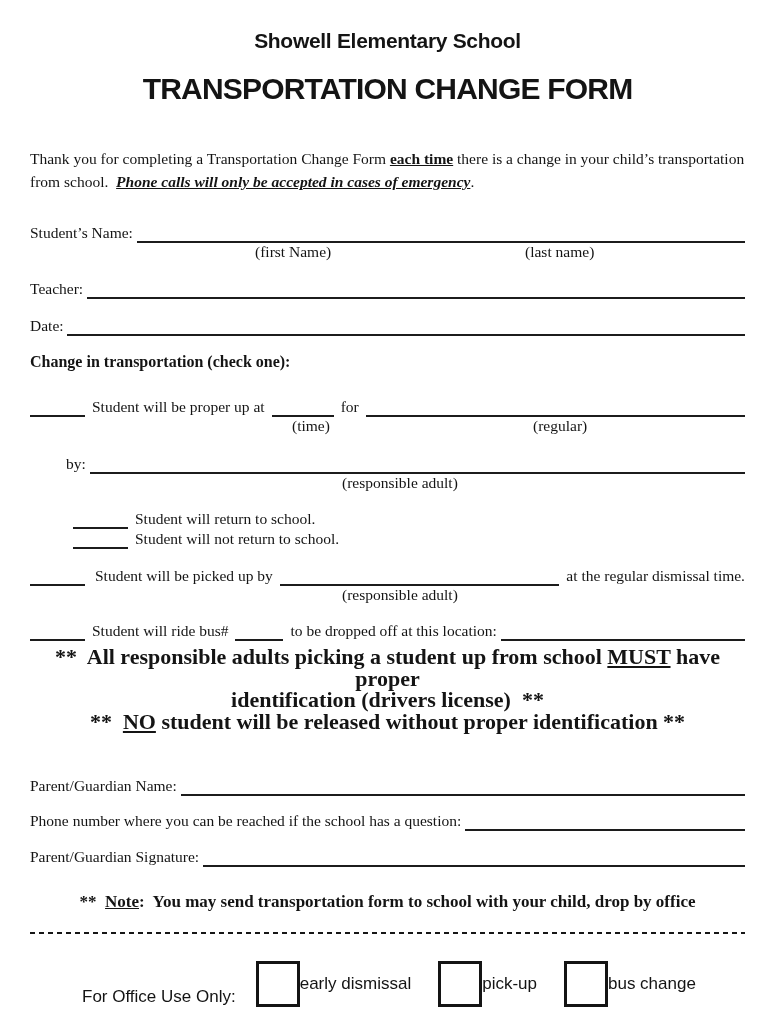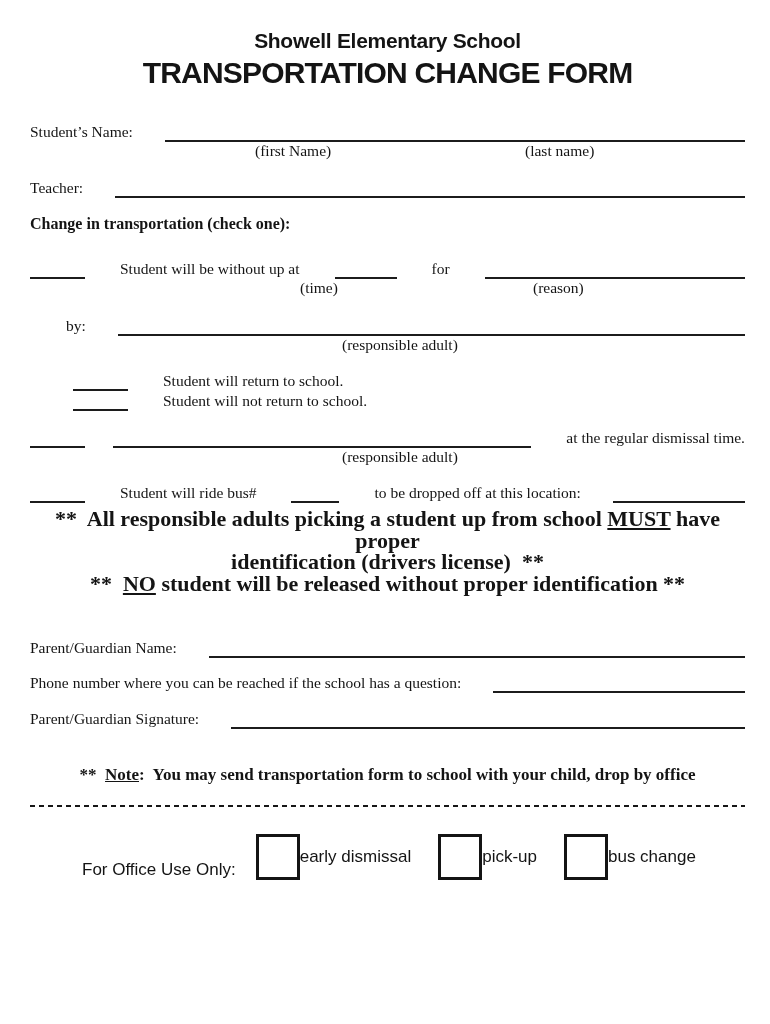--- a/index.html
+++ b/index.html
@@ -5,87 +5,92 @@
   html,body{margin:0;padding:0;background:#fff;}
   body{
     width:770px;height:1024px;
     font-family:"Liberation Serif", serif;
     color:#141414;
     -webkit-font-smoothing:antialiased;
   }
   .page{width:770px;height:1024px;box-sizing:border-box;padding:28px 25px 0 30px;overflow:hidden;}
   .hdr{text-align:center;}
   .school{font-family:"Liberation Sans", sans-serif;font-weight:bold;font-size:21px;line-height:26px;letter-spacing:-0.3px;}
-  .title{font-family:"Liberation Sans", sans-serif;font-weight:bold;font-size:30px;line-height:38px;letter-spacing:-0.8px;}
+  .title{font-family:"Liberation Sans", sans-serif;font-weight:bold;font-size:30px;line-height:38px;letter-spacing:-0.8px;margin-top:16px;}
   .para{font-size:15.5px;line-height:23px;margin:39px 0 0 0;white-space:pre-wrap;}
   .bu{font-weight:bold;text-decoration:underline;}
   .biu{font-weight:bold;font-style:italic;text-decoration:underline;}
-  .row{display:flex;align-items:flex-end;font-size:15.5px;line-height:20px;gap:28px;}
+  .row{display:flex;align-items:flex-end;font-size:15.5px;line-height:20px;}
   .lbl{white-space:pre;}
   .blank{border-bottom:2px solid #1c1c1c;height:18px;display:inline-block;}
   .grow{flex:1 1 auto;}
   .w55{width:55px;flex:0 0 auto;}
   .w48{width:48px;flex:0 0 auto;}
   .w62{width:62px;flex:0 0 auto;}
   .gapL{margin-left:7px;}
   .gapR{margin-right:7px;}
   .hintrow{position:relative;height:19px;font-size:15.5px;}
   .hint{position:absolute;top:0;white-space:pre;}
   .heading{font-size:16px;font-weight:bold;margin-top:17px;}
   .notice{font-size:22px;font-weight:bold;text-align:center;line-height:21.5px;margin-top:5px;white-space:pre-wrap;}
   .u{text-decoration:underline;}
-  .note{font-size:17px;font-weight:bold;text-align:center;line-height:23px;margin-top:34px;white-space:pre-wrap;}
+  .note{font-size:17px;font-weight:bold;text-align:center;line-height:23px;margin-top:23px;white-space:pre-wrap;}
   .dashes{height:2px;margin-top:19px;
     background:repeating-linear-gradient(to right,#161616 0 5px,transparent 5px 9px);}
   .office{display:flex;align-items:flex-end;margin-top:27px;margin-left:52px;
     font-family:"Liberation Sans", sans-serif;font-size:17px;}
   .cb{width:38px;height:40px;border:3px solid #141414;background:#fff;flex:0 0 auto;}
   .office .opt{display:flex;align-items:center;}
   .office .optlbl{white-space:pre;}
   .sep27{width:27px;flex:0 0 auto;}
   .sep20{width:20px;flex:0 0 auto;}
 </style>
 </head>
 <body>
 
 <div class="page">
 
   <div class="hdr">
     <div class="school">Showell Elementary School</div>
     <div class="title">TRANSPORTATION CHANGE FORM</div>
   </div>
 
+  <p class="para"><span>Thank you for completing a Transportation Change Form </span><span class="bu">each time</span><span> there is a change in your child’s transportation from school.  </span><span class="biu">Phone calls will only be accepted in cases of emergency</span><span>.</span></p>
 
   <div class="row" style="margin-top:30px">
     <span class="lbl">Student’s Name: </span>
     <span class="blank grow"></span>
   </div>
   <div class="hintrow">
     <span class="hint" style="left:225px">(first Name)</span>
     <span class="hint" style="left:495px">(last name)</span>
   </div>
 
   <div class="row" style="margin-top:17px">
     <span class="lbl">Teacher: </span>
     <span class="blank grow"></span>
   </div>
 
+  <div class="row" style="margin-top:17px">
+    <span class="lbl">Date: </span>
+    <span class="blank grow"></span>
+  </div>
 
   <div class="heading">Change in transportation (check one):</div>
 
   <div class="row" style="margin-top:26px">
     <span class="blank w55"></span>
-    <span class="lbl gapL gapR">Student will be without up at</span>
+    <span class="lbl gapL gapR">Student will be proper up at</span>
     <span class="blank w62"></span>
     <span class="lbl gapL gapR">for</span>
     <span class="blank grow"></span>
   </div>
   <div class="hintrow">
-    <span class="hint" style="left:270px">(time)</span>
-    <span class="hint" style="left:503px">(reason)</span>
+    <span class="hint" style="left:262px">(time)</span>
+    <span class="hint" style="left:503px">(regular)</span>
   </div>
 
   <div class="row" style="margin-top:18px;margin-left:36px">
     <span class="lbl">by: </span>
     <span class="blank grow"></span>
   </div>
   <div class="hintrow">
     <span class="hint" style="left:312px">(responsible adult)</span>
   </div>
 
@@ -93,20 +98,21 @@
     <span class="blank w55"></span>
     <span class="lbl gapL">Student will return to school.</span>
   </div>
   <div class="row" style="margin-top:0px;margin-left:43px">
     <span class="blank w55"></span>
     <span class="lbl gapL">Student will not return to school.</span>
   </div>
 
   <div class="row" style="margin-top:17px">
     <span class="blank w55"></span>
+    <span class="lbl gapL gapR" style="margin-left:10px">Student will be picked up by</span>
     <span class="blank grow"></span>
     <span class="lbl gapL">at the regular dismissal time.</span>
   </div>
   <div class="hintrow">
     <span class="hint" style="left:312px">(responsible adult)</span>
   </div>
 
   <div class="row" style="margin-top:16px">
     <span class="blank w55"></span>
     <span class="lbl gapL gapR">Student will ride bus#</span>

